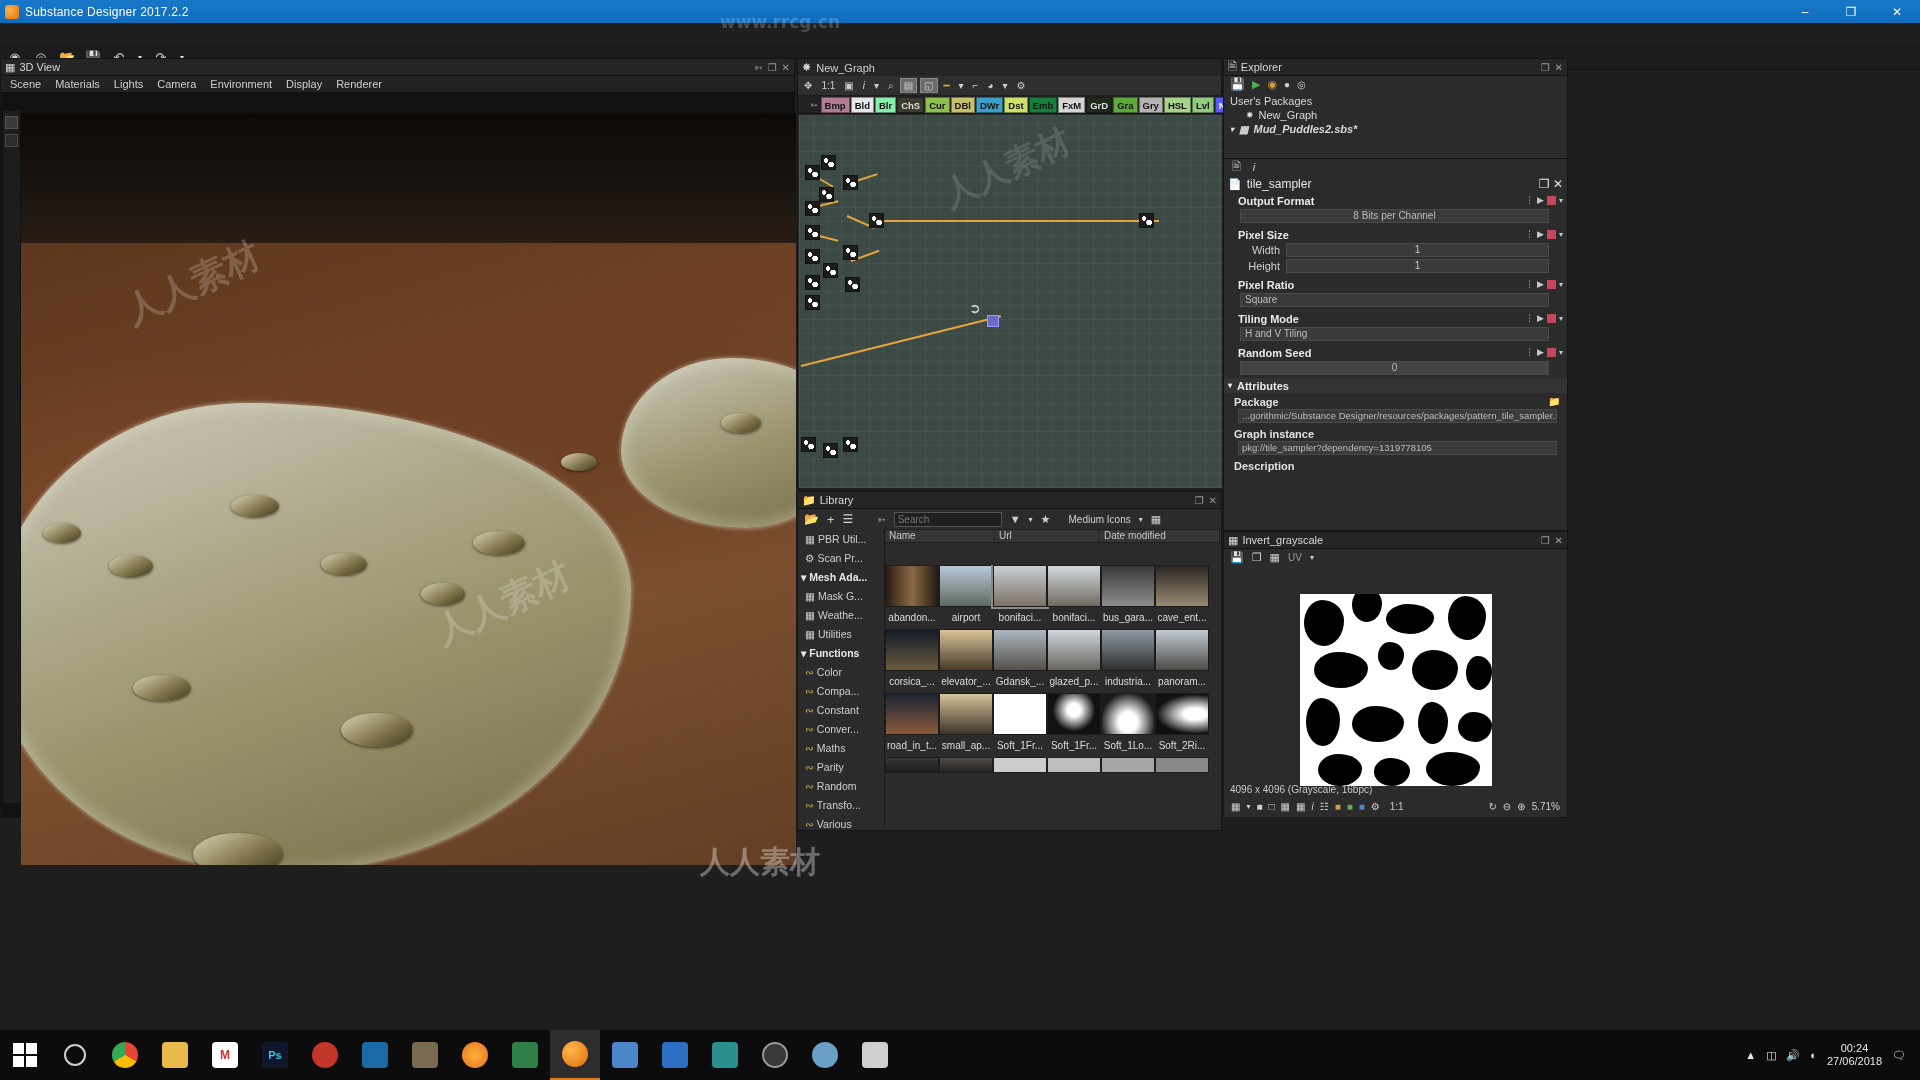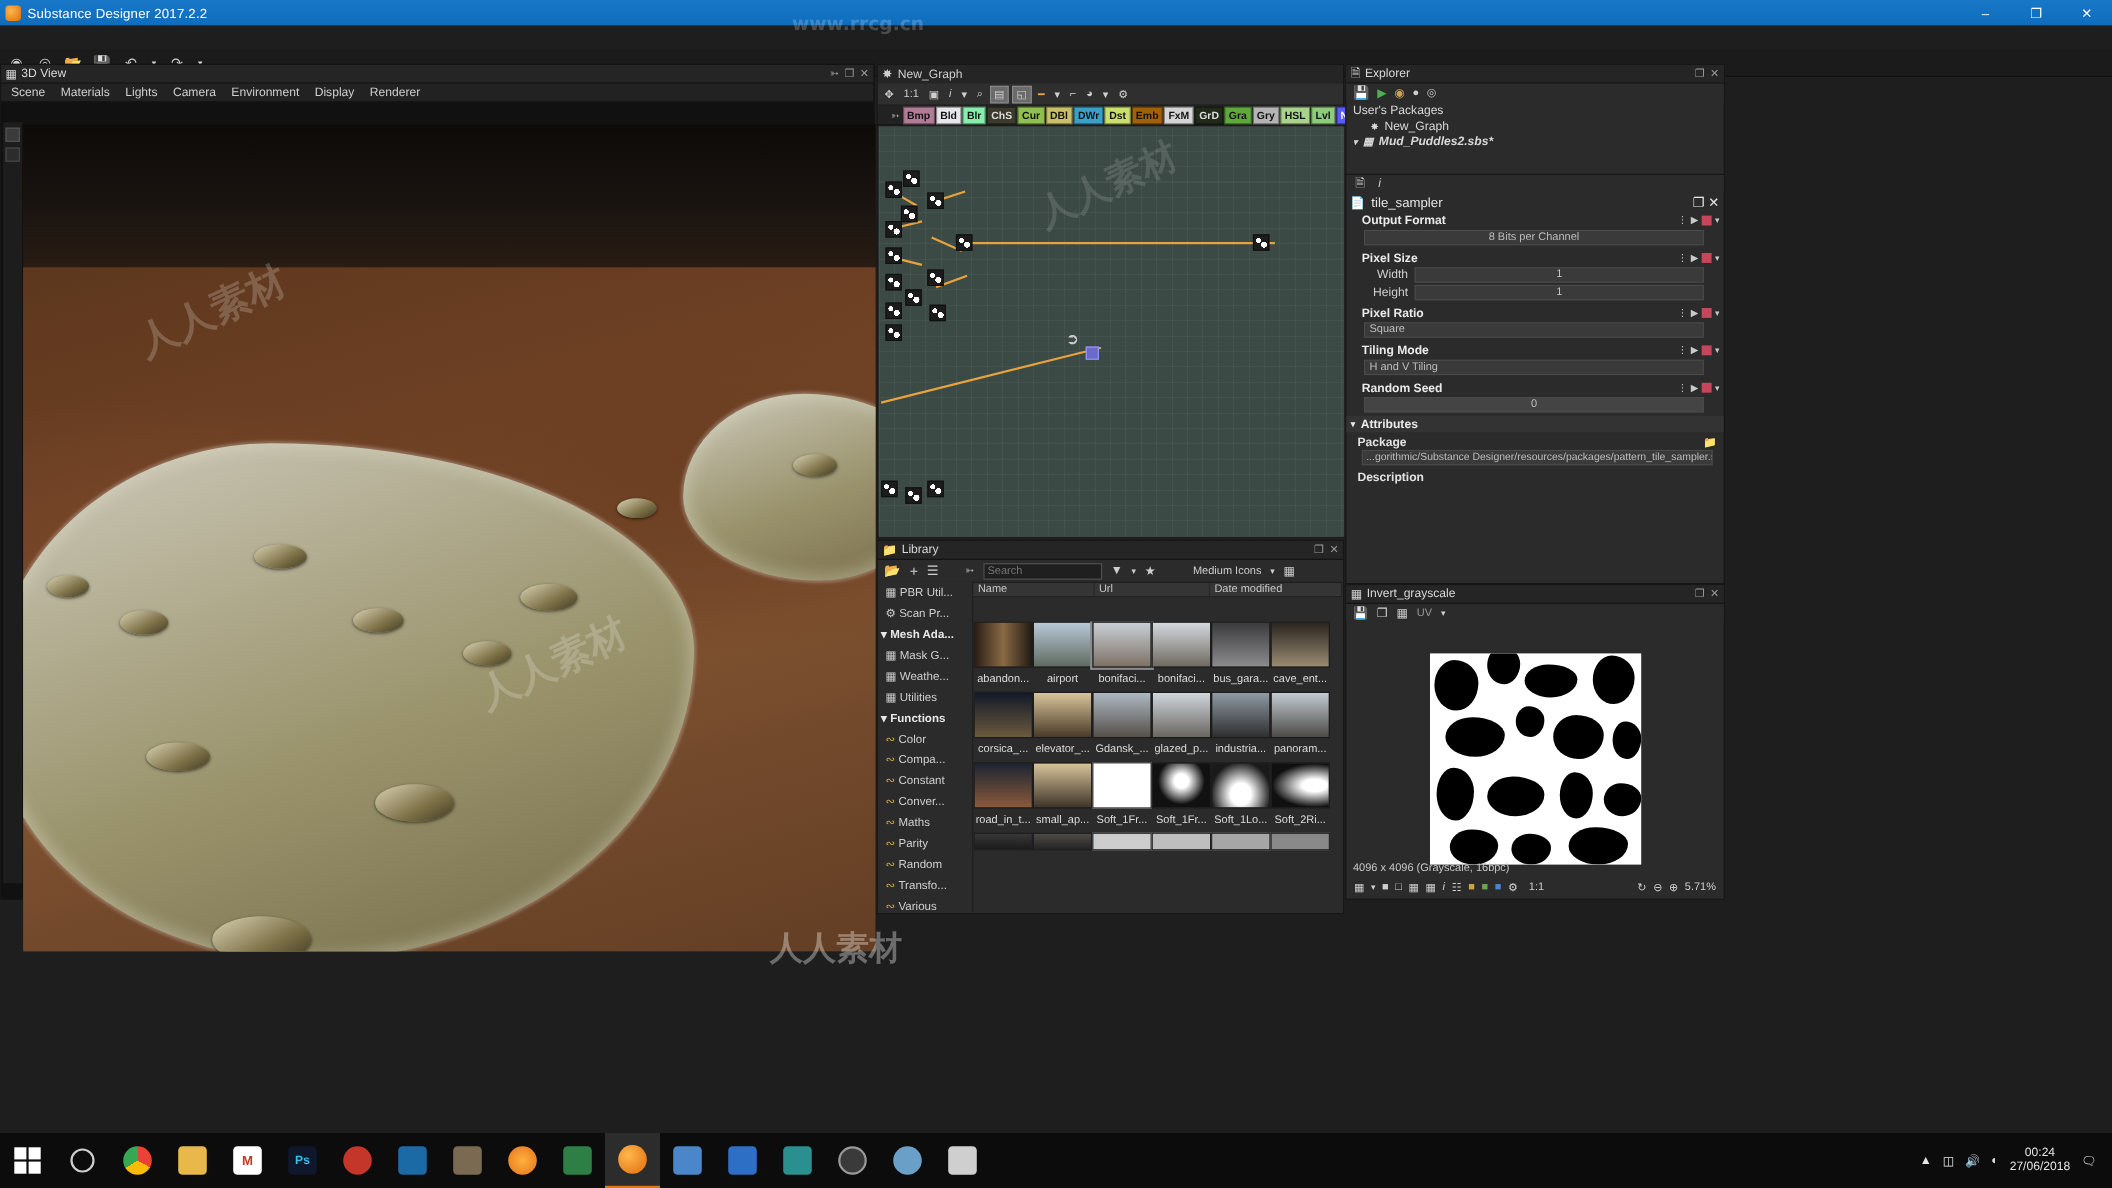--- a/index.html
+++ b/index.html
@@ -263,21 +263,21 @@
     <div class="chanbar">
       <span style="font-size:9px;color:#aaa;margin-right:2px">➳</span>
       <span class="chip" style="background:#b17c96">Bmp</span>
       <span class="chip" style="background:#e7e7ea">Bld</span>
       <span class="chip" style="background:#86efac">Blr</span>
       <span class="chip" style="background:#3a3a2d;color:#ddd">ChS</span>
       <span class="chip" style="background:#8fbf4e">Cur</span>
       <span class="chip" style="background:#c9c06a">DBl</span>
       <span class="chip" style="background:#3ba0c8">DWr</span>
       <span class="chip" style="background:#cbe06b">Dst</span>
-      <span class="chip" style="background:#a16207">Emb</span>
+      <span class="chip" style="background:#15803d">Emb</span>
       <span class="chip" style="background:#d5d5d5">FxM</span>
       <span class="chip" style="background:#1f2a1b;color:#dedede">GrD</span>
       <span class="chip" style="background:#5fa83a">Gra</span>
       <span class="chip" style="background:#b4b4b4">Gry</span>
       <span class="chip" style="background:#a9d28a">HSL</span>
       <span class="chip" style="background:#8fcb7d">Lvl</span>
       <span class="chip" style="background:#5b5bfb;color:#fff">Nrm</span>
       <span style="font-size:10px;color:#bbb;margin-left:4px">»</span>
       <span style="font-size:10px;color:#ccc;margin-left:8px">➳</span>
       <span style="font-size:10px;color:#ddd;">Parent Size:</span>
@@ -332,21 +332,21 @@
     </div>
     <div class="lib-toolbar">
       <span style="font-size:12px">📂</span>
       <span style="font-size:13px">+</span>
       <span style="font-size:12px">☰</span>
       <span style="margin-left:16px;font-size:10px;color:#aaa">➳</span>
       <input class="searchbox" placeholder="Search" style="">
       <span style="font-size:11px">▼</span>
       <span style="font-size:8px">▾</span>
       <span style="font-size:11px">★</span>
-      <span style="margin-left:26px;font-size:10px">Medium Icons</span>
+      <span style="margin-left:10px;font-size:10px">Medium Icons</span>
       <span style="font-size:8px">▾</span>
       <span style="font-size:11px">▦</span>
     </div>
 
     <div class="lib-body">
       <div class="lib-tree">
         <div class="tree-row">
             <span>▦</span>
             <span>PBR Util...</span>
           </div>
@@ -631,20 +631,24 @@
     </div>
 
     <div class="p-section">
       <span style="font-size:8px">▾</span>
       <span>Attributes</span>
     </div>
     <div style="position:relative">
       <div class="p-kv">Package</div>
       <span style="position:absolute;right:6px;top:3px;font-size:10px;color:#c8c8c8">📁</span>
       <div class="p-kvval">...gorithmic/Substance Designer/resources/packages/pattern_tile_sampler.sbs</div>
+    </div>
+    <div>
+      <div class="p-kv">Graph instance</div>
+      <div class="p-kvval">pkg://tile_sampler?dependency=1319778105</div>
     </div>
     <div>
       <div class="p-kv">Description</div>
     </div>
   </div>
 
   <div class="panel" id="preview2d">
     <div class="panel-head">
       <span>▦</span>
       <span>Invert_grayscale</span>

